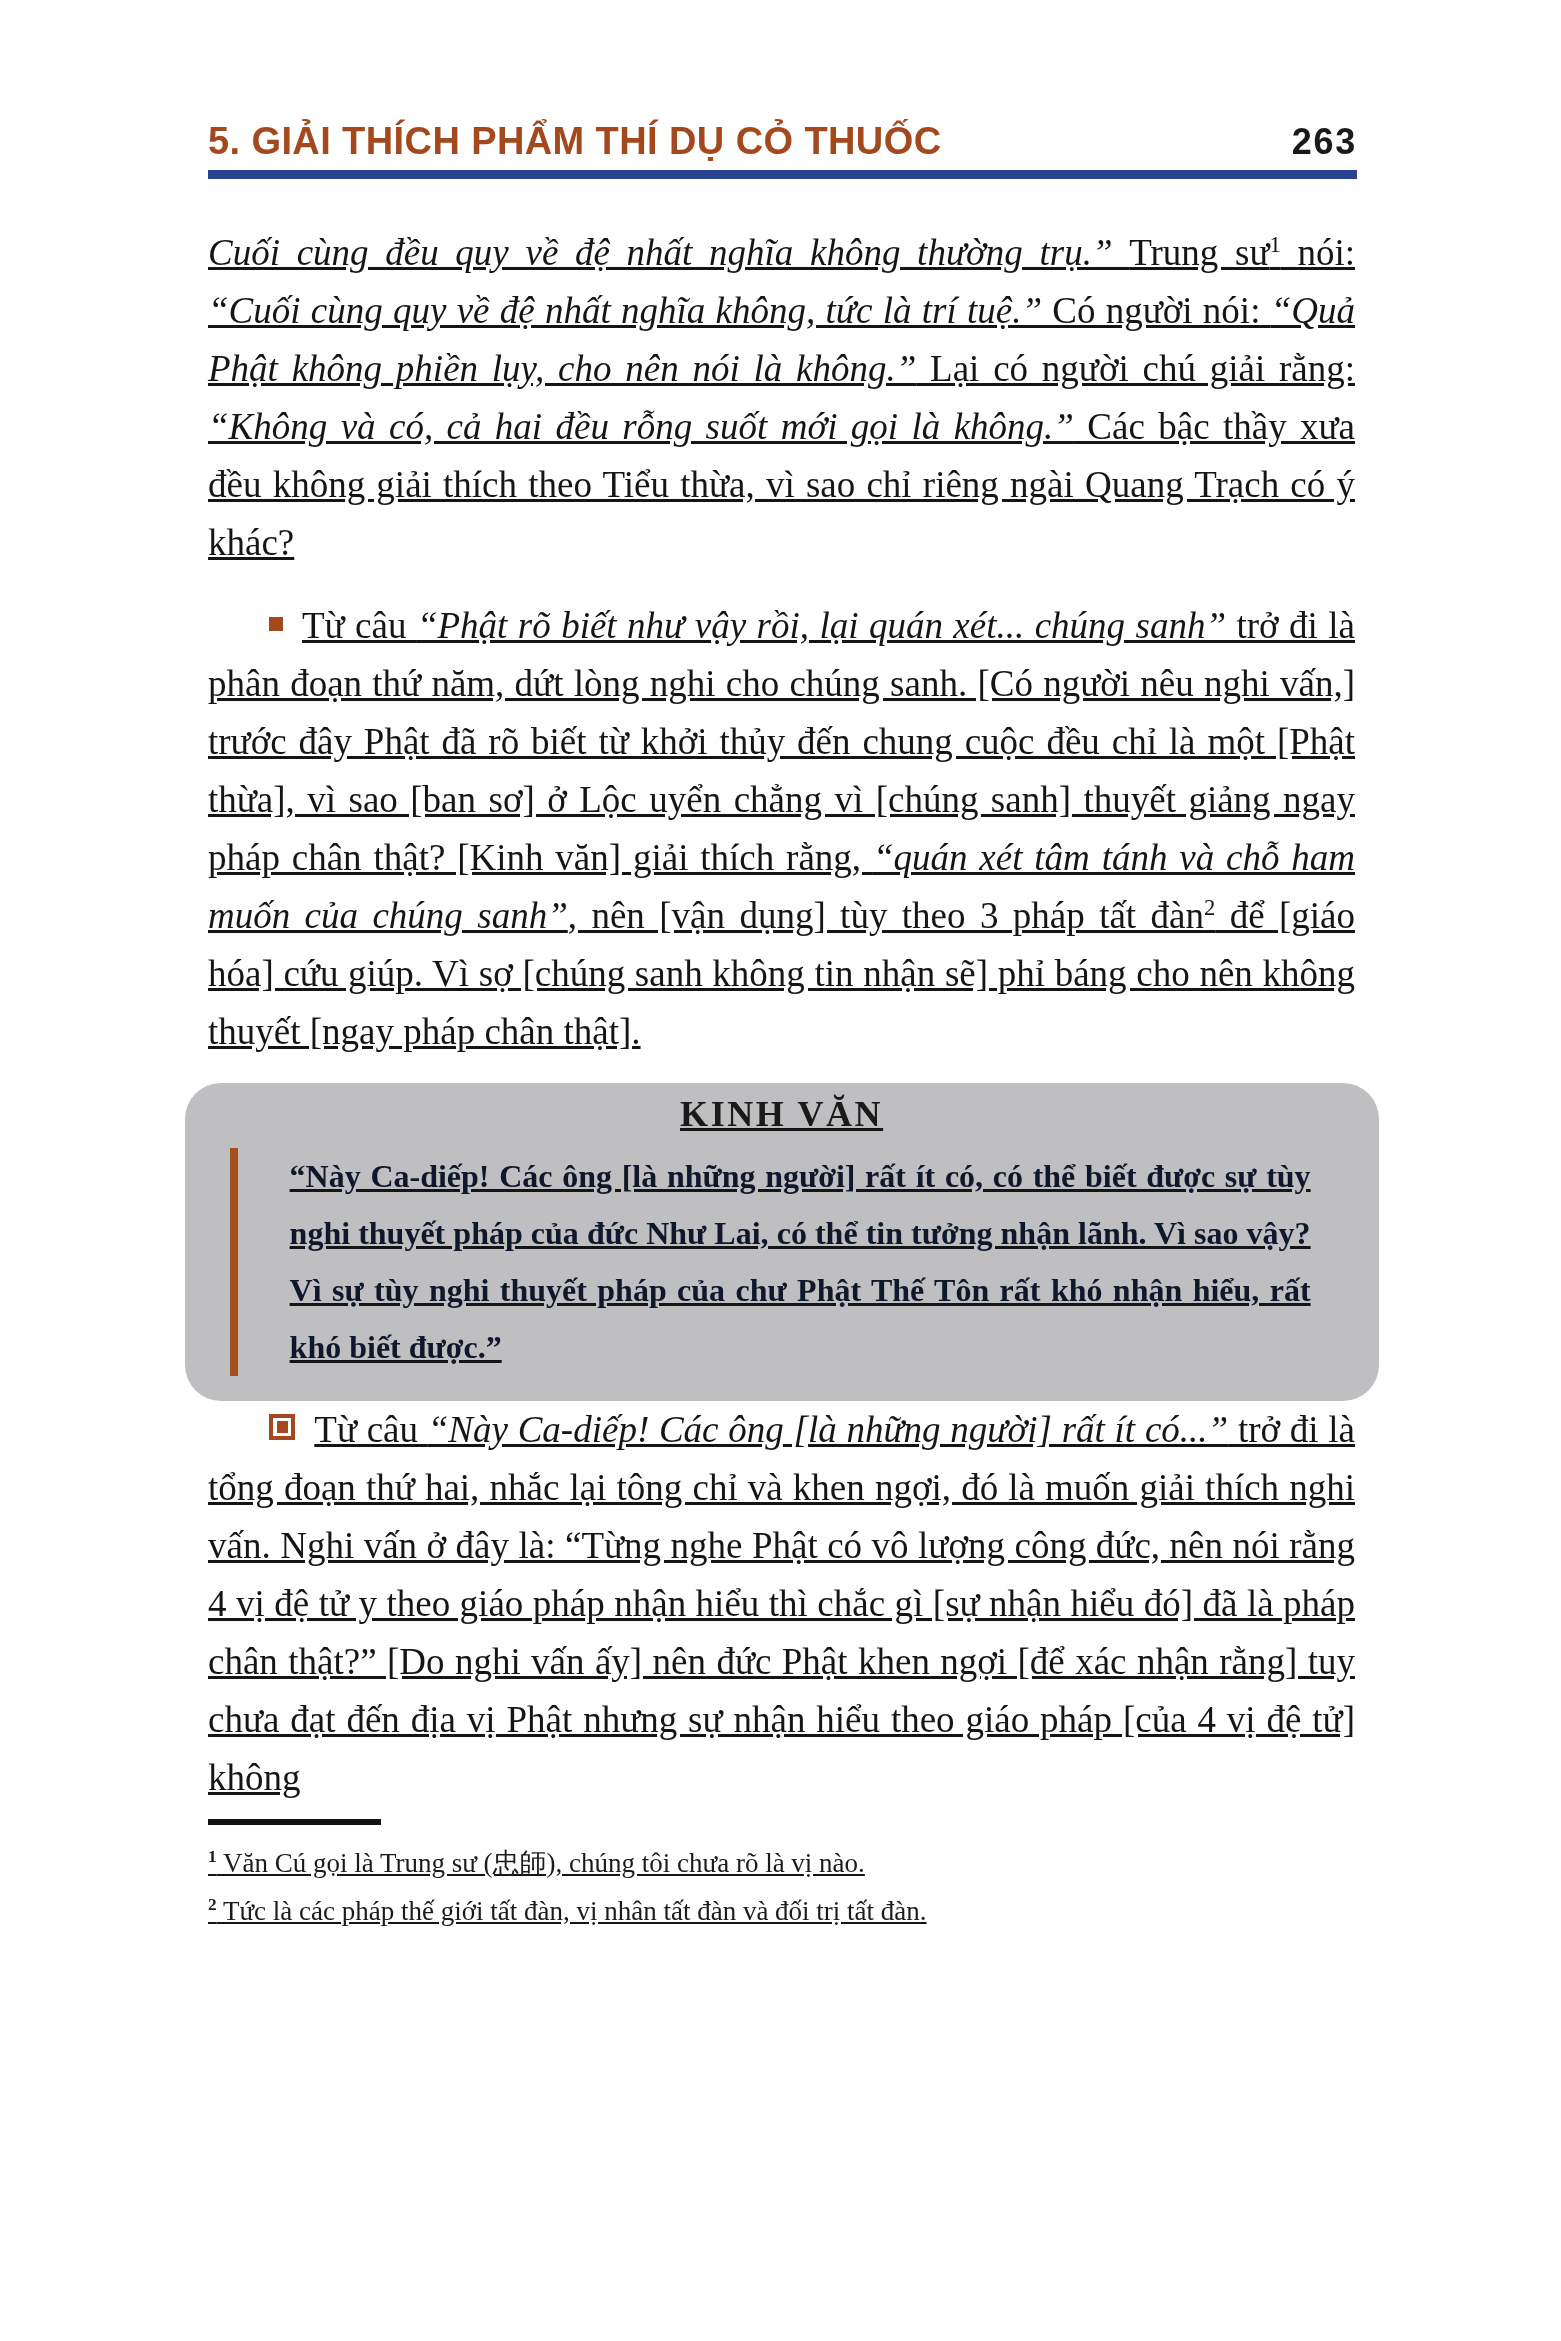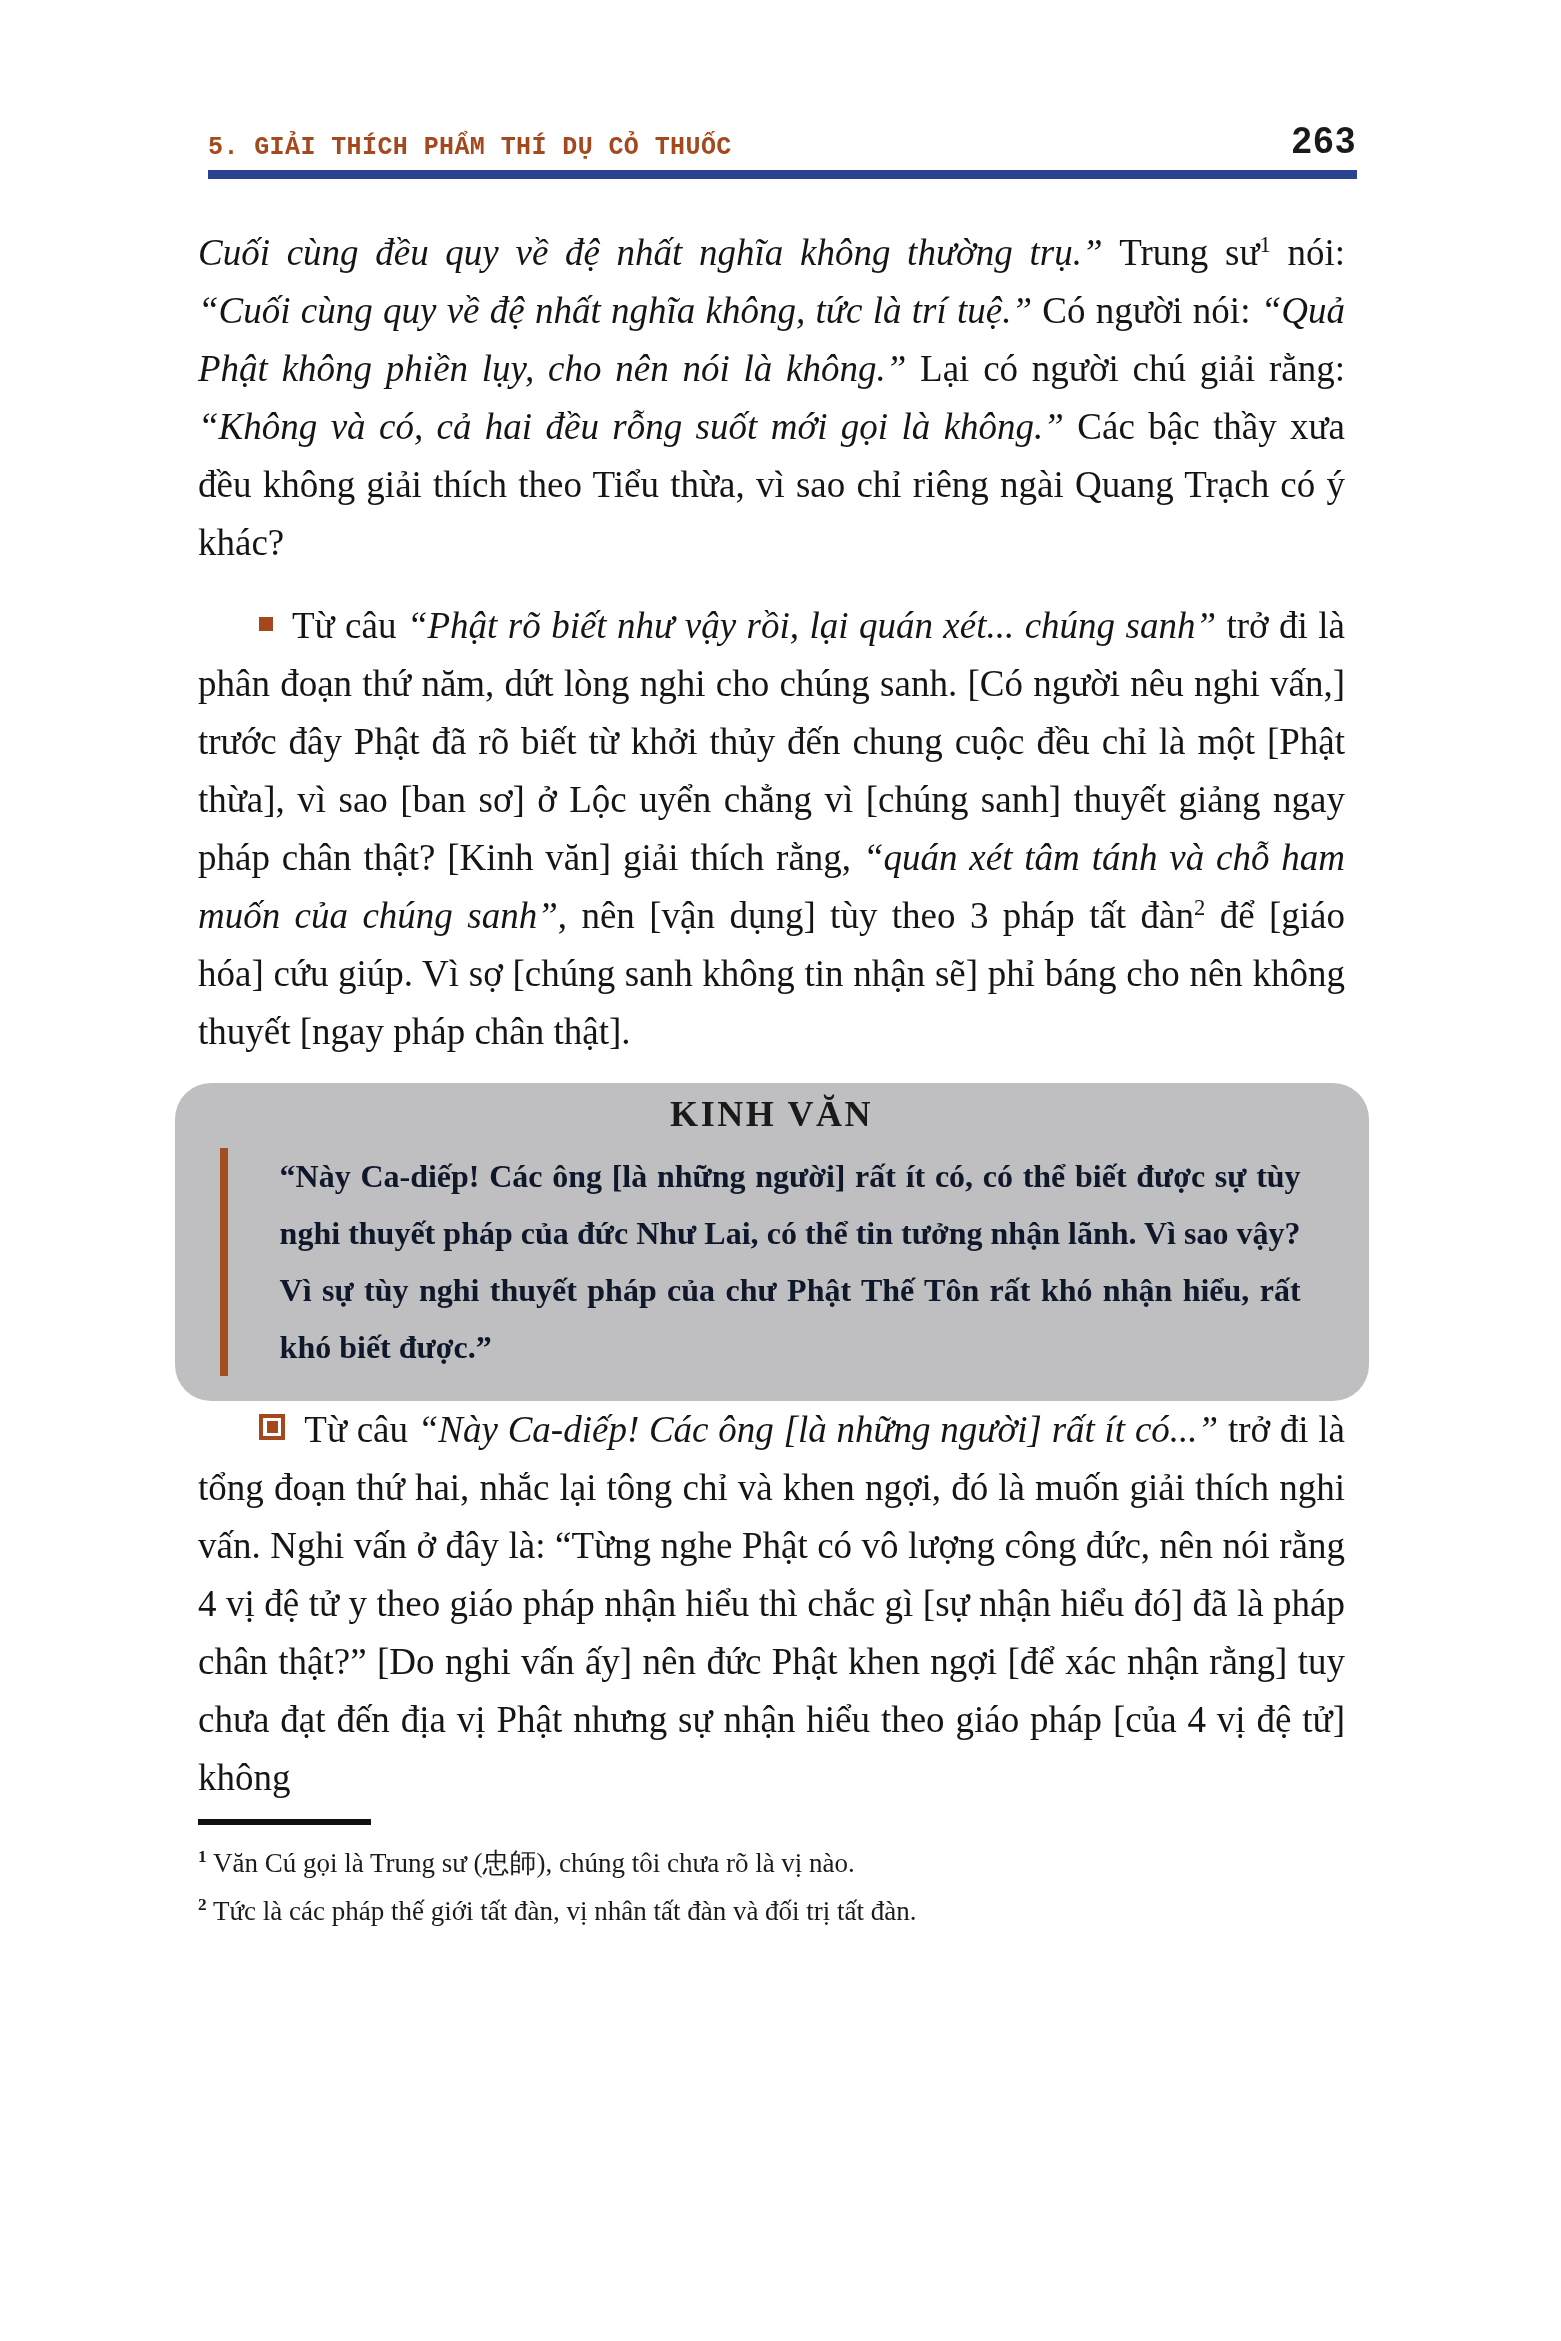--- a/index.html
+++ b/index.html
@@ -17,36 +17,36 @@
     overflow:hidden;
     font-family:"Liberation Serif",serif;
     color:var(--text);
   }
   
   .running-head{
     position:absolute;top:120px;left:208px;width:1149px;
     display:flex;justify-content:space-between;align-items:flex-end;
   }
   .head-title{
-    font-family:Liberation Mono, monospace;
-    font-weight:bold;font-size:25px;letter-spacing:0.4px;
+    font-family:Liberation Sans, sans-serif;
+    font-weight:bold;font-size:38px;letter-spacing:0.4px;
     color:var(--accent-brown);
   }
   .head-pageno{
     font-family:"Liberation Sans",sans-serif;
     font-weight:bold;font-size:36px;letter-spacing:1.7px;
     color:#1a1a1a;
   }
   .head-rule{
     position:absolute;top:170px;left:208px;width:1149px;height:8.7px;
     background:var(--rule-blue);
   }
   
   .content{
-    position:absolute;top:224px;left:198px;width:1147px;
+    position:absolute;top:224px;left:208px;width:1147px;text-decoration:underline;
   }
   .content p.para{
     margin:0;
     font-size:37px;line-height:58px;
     text-align:justify;
   }
   .content p.para + p.para{margin-top:25px;}
   .content p.para.cont-last{text-align-last:justify;}
   .it{font-style:italic;}
   sup{font-size:22.6px;line-height:0;vertical-align:super;}

